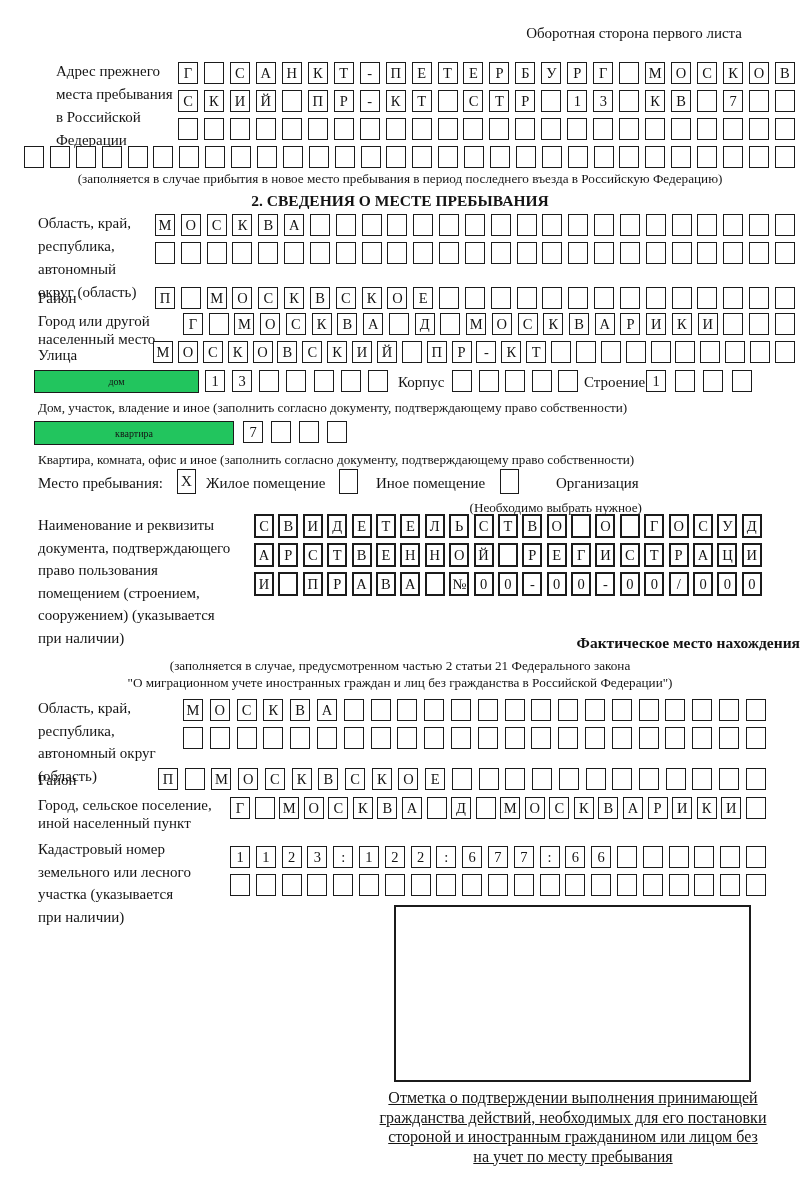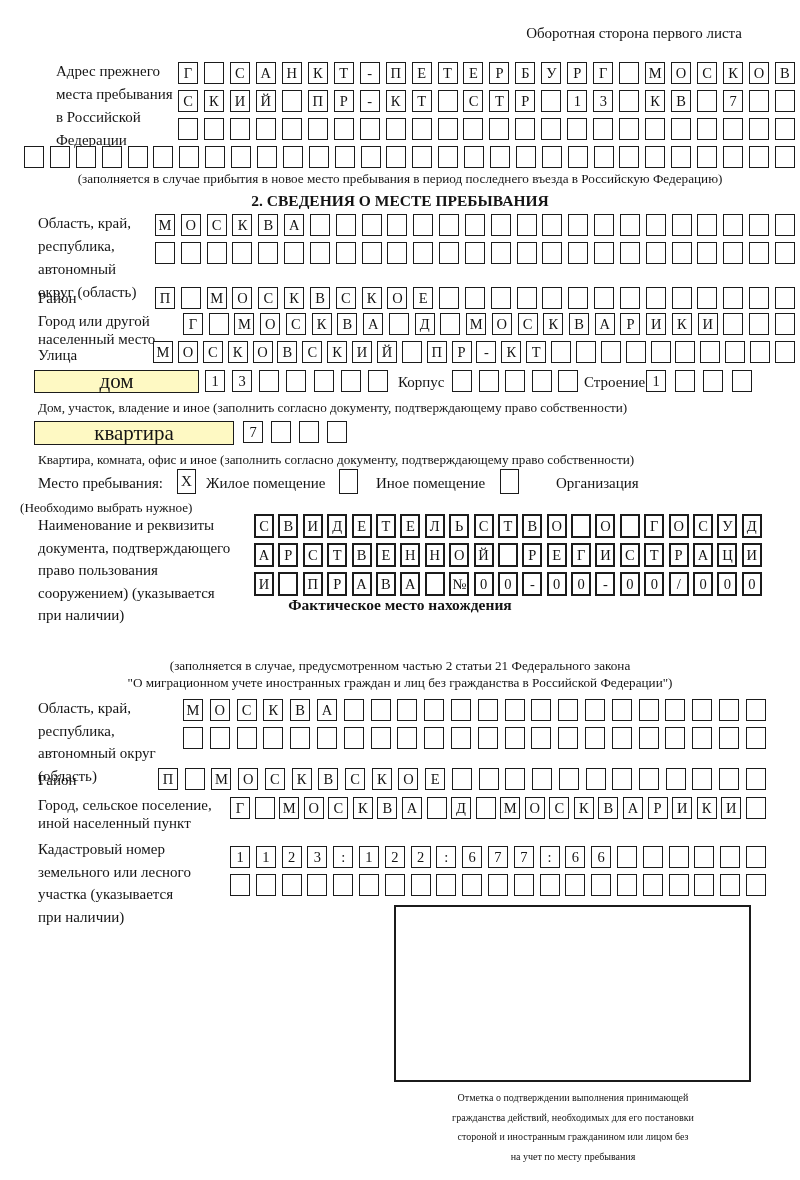--- a/index.html
+++ b/index.html
@@ -14,29 +14,29 @@
   .title{font-size:15.5px;font-weight:bold;text-align:center;width:100%;}
   .grid{position:absolute;display:flex;justify-content:space-between;}
   .cell{
     width:20px;height:22px;box-sizing:border-box;border:1.6px solid #1b1b1b;
     display:flex;align-items:center;justify-content:center;
     font-size:14.5px;line-height:1;flex:0 0 auto;background:#fff;
   }
   .grid-bold .cell{border-width:2px;height:24px;}
   .namebox{
     box-sizing:border-box;border:1.6px solid #1b1b1b;display:flex;align-items:center;justify-content:center;
-    font-size:21px;background:#fef9c3;
+    font-size:10px;background:#22c55e;
   }
   .chk{
     width:19px;height:25px;box-sizing:border-box;border:1.6px solid #1b1b1b;
     display:flex;align-items:center;justify-content:center;font-size:15px;background:#fff;
   }
   .center{text-align:center;width:100%;}
   .stamp{box-sizing:border-box;border:2px solid #1b1b1b;background:#fff;}
-  .stamp-cap{font-size:10px;line-height:19.5px;text-align:center;}
+  .stamp-cap{font-size:16px;line-height:19.5px;text-align:center;text-decoration:underline;}
 </style>
 </head>
 <body>
 
 <div class="page">
 
   <div class="abs cap" style="top:25px;right:58px;font-size:15px;margin-left:40px;">Оборотная сторона первого листа</div>
 
   <div class="abs lbl" style="left:56px;top:60px;">
       <div>Адрес прежнего</div>
@@ -351,26 +351,27 @@
     </div>
   <div class="abs lbl" style="left:206px;top:472px;">Жилое помещение</div>
   <div class="abs chk" style="left:339px;top:469px;">
       <span></span>
     </div>
   <div class="abs lbl" style="left:376px;top:472px;">Иное помещение</div>
   <div class="abs chk" style="left:500px;top:469px;">
       <span></span>
     </div>
   <div class="abs lbl" style="left:556px;top:472px;">Организация</div>
-  <div class="abs cap" style="left:8px;top:500px;width:630px;text-align:left;padding-left:12px;">(Необходимо выбрать нужное)</div>
+  <div class="abs cap" style="left:0;top:500px;width:630px;text-align:right;padding-left:12px;">(Необходимо выбрать нужное)</div>
 
   <div class="abs" style="left:38px;top:514px;font-size:15px;line-height:22.6px;white-space:nowrap;">
       <div>Наименование и реквизиты</div>
       <div>документа, подтверждающего</div>
       <div>право пользования</div>
+      <div>помещением (строением,</div>
       <div>сооружением) (указывается</div>
       <div>при наличии)</div>
     </div>
   <div class="grid grid-bold" style="left:254px;top:514px;width:508px;">
       <span class="cell">С</span>
       <span class="cell">В</span>
       <span class="cell">И</span>
       <span class="cell">Д</span>
       <span class="cell">Е</span>
       <span class="cell">Т</span>
@@ -430,21 +431,21 @@
       <span class="cell">0</span>
       <span class="cell">-</span>
       <span class="cell">0</span>
       <span class="cell">0</span>
       <span class="cell">/</span>
       <span class="cell">0</span>
       <span class="cell">0</span>
       <span class="cell">0</span>
     </div>
 
-  <div class="abs title" style="top:596px;left:0;">Фактическое место нахождения</div>
+  <div class="abs title" style="top:634px;left:0;text-align:right;">Фактическое место нахождения</div>
   <div class="abs cap center" style="top:658px;left:0;line-height:16.5px;white-space:normal;">
       <div>(заполняется в случае, предусмотренном частью 2 статьи 21 Федерального закона</div>
       <div>"О миграционном учете иностранных граждан и лиц без гражданства в Российской Федерации")</div>
     </div>
 
   <div class="abs" style="left:38px;top:697px;font-size:15px;line-height:22.5px;white-space:nowrap;">
       <div>Область, край,</div>
       <div>республика,</div>
       <div>автономный округ</div>
       <div>(область)</div>

